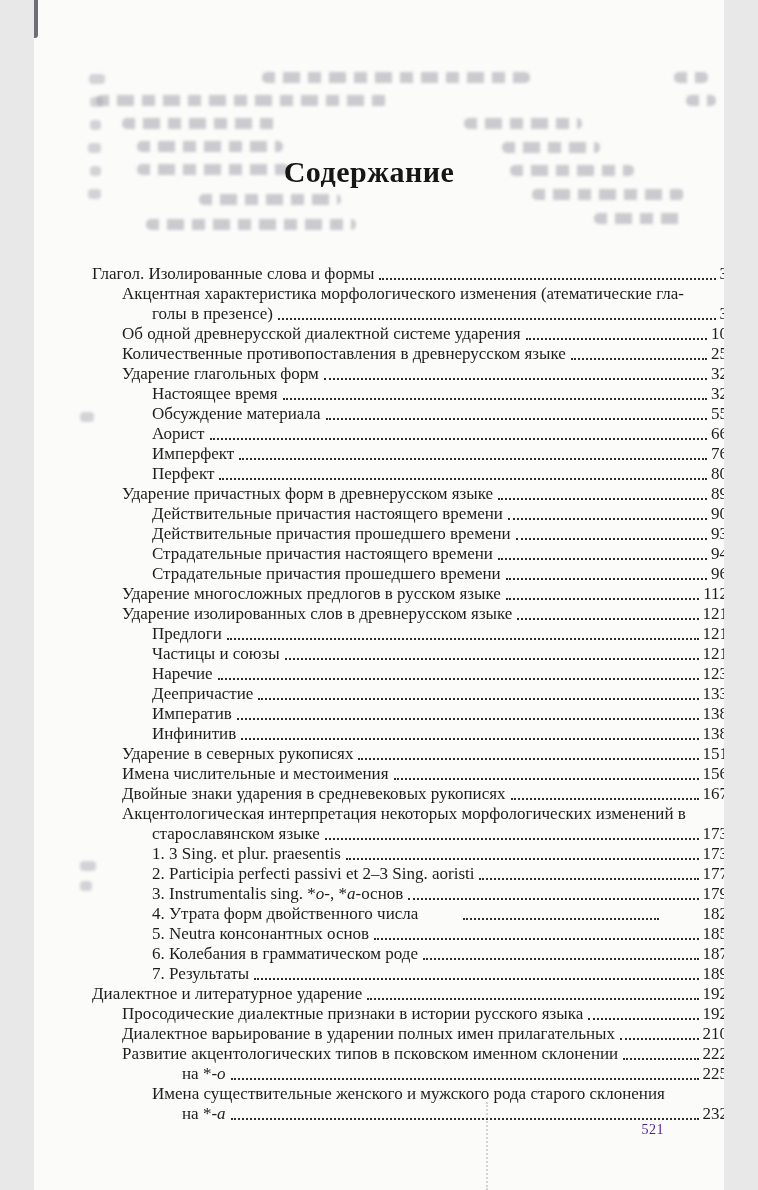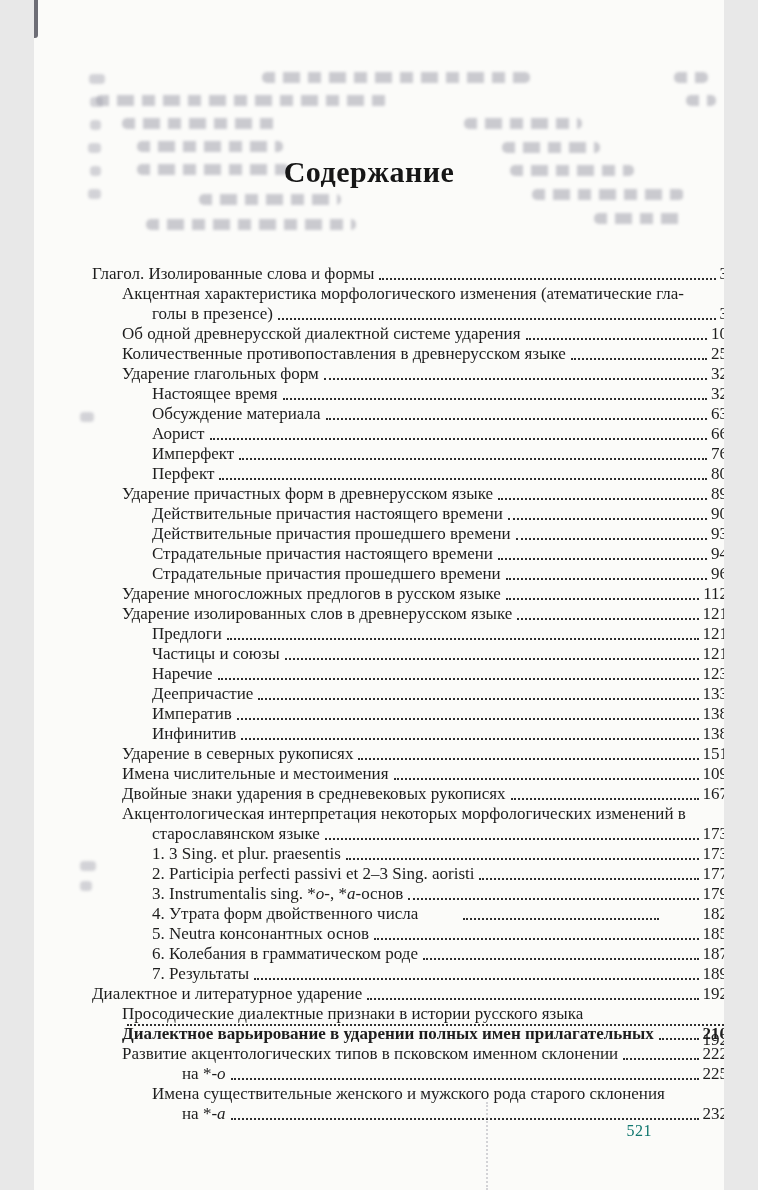--- a/index.html
+++ b/index.html
@@ -12,21 +12,21 @@
   .title{
     position:absolute;top:155px;left:0;right:20px;margin:0;
     text-align:center;font-size:30px;font-weight:bold;letter-spacing:.5px;color:#161616;
   }
   .toc{position:absolute;top:231px;left:58px;width:636px;font-size:17px;line-height:20px;margin-top:33px;}
   .toc-row{display:flex;height:20px;white-space:nowrap;align-items:stretch;}
   .toc-label{flex:0 0 auto;}
   .toc-label i{font-style:italic;}
   .leader{flex:1 1 auto;margin:0 4px 4px 5px;border-bottom:2px dotted #2e2e2e;}
   .pagenum{flex:0 0 auto;text-align:right;}
-  .folio{position:absolute;top:1122px;right:72px;font-size:16px;letter-spacing:.5px;color:#0f766e;}
+  .folio{position:absolute;top:1122px;right:60px;font-size:14px;letter-spacing:.5px;color:#4c1d95;}
   .ghost{
     position:absolute;height:11px;border-radius:5px;opacity:.5;filter:blur(1.6px);
     background:repeating-linear-gradient(90deg,#9a9aa6 0 13px,transparent 13px 21px,#9a9aa6 21px 38px,transparent 38px 46px);
   }
   .gmark{position:absolute;height:10px;border-radius:4px;background:#a2a2ae;opacity:.45;filter:blur(1.8px);}
   .crease{position:absolute;left:452px;top:1102px;height:88px;width:0;border-left:2px dotted #8c8c98;opacity:.35;filter:blur(.4px);}
 </style>
 </head>
 <body>
 
@@ -91,21 +91,21 @@
         <span class="pagenum">32</span>
       </div>
       <div class="toc-row" style="padding-left: 60px;">
         <span class="toc-label"><span>Настоящее время</span></span>
         <span class="leader"></span>
         <span class="pagenum">32</span>
       </div>
       <div class="toc-row" style="padding-left: 60px; justify-content: center;">
         <span class="toc-label"><span>Обсуждение материала</span></span>
         <span class="leader"></span>
-        <span class="pagenum">63</span>
+        <span class="pagenum">55</span>
       </div>
       <div class="toc-row" style="padding-left: 60px;">
         <span class="toc-label"><span>Аорист</span></span>
         <span class="leader"></span>
         <span class="pagenum">66</span>
       </div>
       <div class="toc-row" style="padding-left: 60px;">
         <span class="toc-label"><span>Имперфект</span></span>
         <span class="leader"></span>
         <span class="pagenum">76</span>
@@ -181,21 +181,21 @@
         <span class="pagenum">138</span>
       </div>
       <div class="toc-row" style="padding-left: 30px;">
         <span class="toc-label"><span>Ударение в северных рукописях</span></span>
         <span class="leader"></span>
         <span class="pagenum">151</span>
       </div>
       <div class="toc-row" style="padding-left: 30px;">
         <span class="toc-label"><span>Имена числительные и местоимения</span></span>
         <span class="leader"></span>
-        <span class="pagenum">109</span>
+        <span class="pagenum">156</span>
       </div>
       <div class="toc-row" style="padding-left: 30px;">
         <span class="toc-label"><span>Двойные знаки ударения в средневековых рукописях</span></span>
         <span class="leader"></span>
         <span class="pagenum">167</span>
       </div>
       <div class="toc-row" style="padding-left: 30px;">
         <span class="toc-label"><span>Акцентологическая интерпретация некоторых морфологических изменений в</span></span>
       </div>
       <div class="toc-row" style="padding-left: 60px;">
@@ -236,26 +236,26 @@
       <div class="toc-row" style="padding-left: 60px;">
         <span class="toc-label"><span>7. Результаты</span></span>
         <span class="leader"></span>
         <span class="pagenum">189</span>
       </div>
       <div class="toc-row" style="padding-left: 0px;">
         <span class="toc-label"><span>Диалектное и литературное ударение</span></span>
         <span class="leader"></span>
         <span class="pagenum">192</span>
       </div>
-      <div class="toc-row" style="padding-left: 30px; flex-direction: column;">
+      <div class="toc-row" style="padding-left: 30px;">
         <span class="toc-label"><span>Просодические диалектные признаки в истории русского языка</span></span>
         <span class="leader"></span>
         <span class="pagenum">192</span>
       </div>
-      <div class="toc-row" style="padding-left: 30px; font-weight: bold;">
+      <div class="toc-row" style="padding-left: 30px;">
         <span class="toc-label"><span>Диалектное варьирование в ударении полных имен прилагательных</span></span>
         <span class="leader"></span>
         <span class="pagenum">210</span>
       </div>
       <div class="toc-row" style="padding-left: 30px;">
         <span class="toc-label"><span>Развитие акцентологических типов в псковском именном склонении</span></span>
         <span class="leader"></span>
         <span class="pagenum">222</span>
       </div>
       <div class="toc-row" style="padding-left: 90px;">

